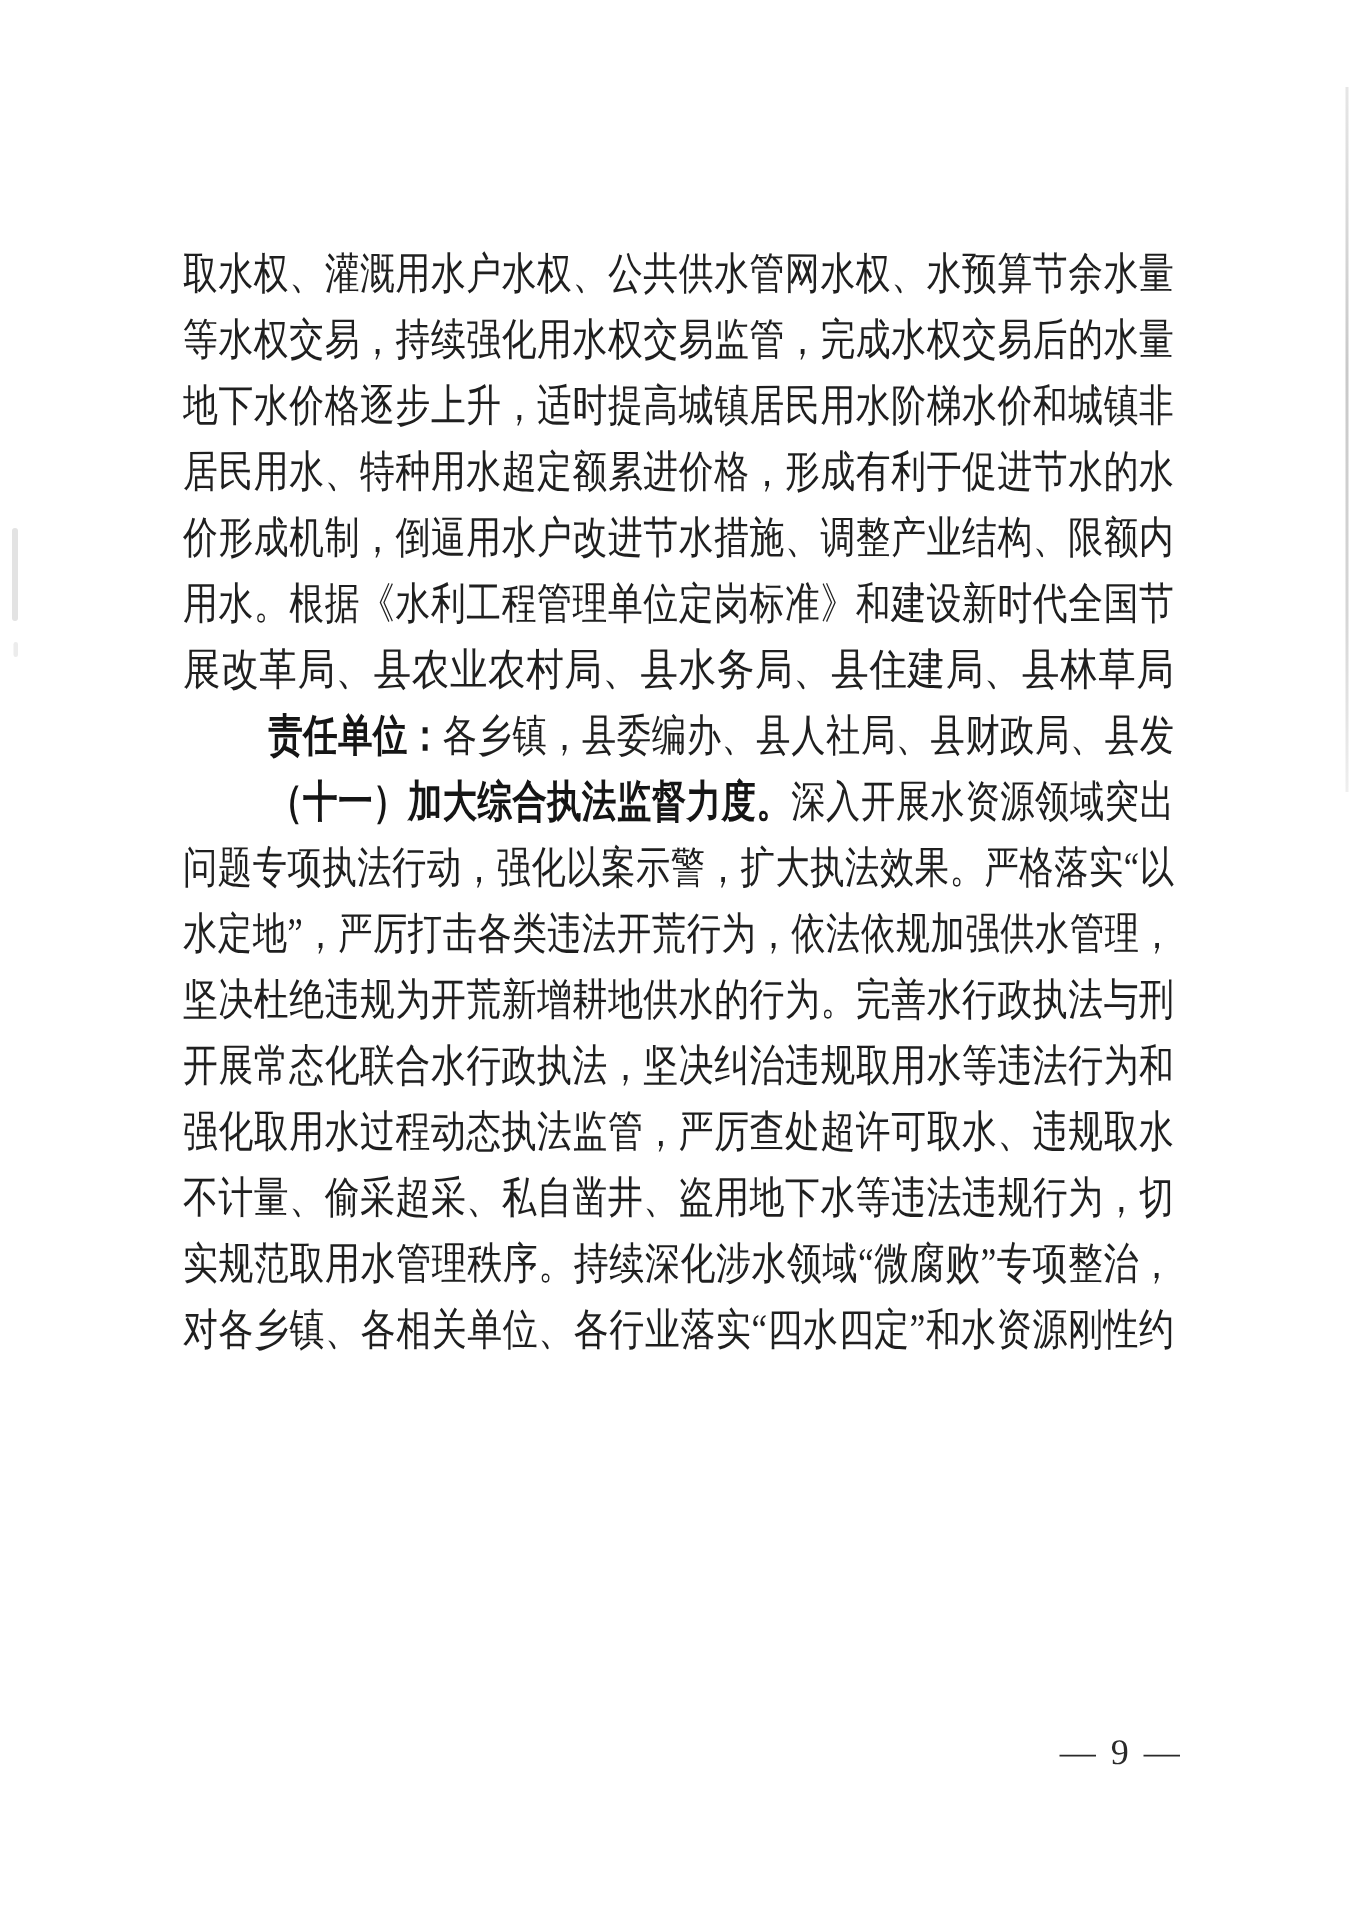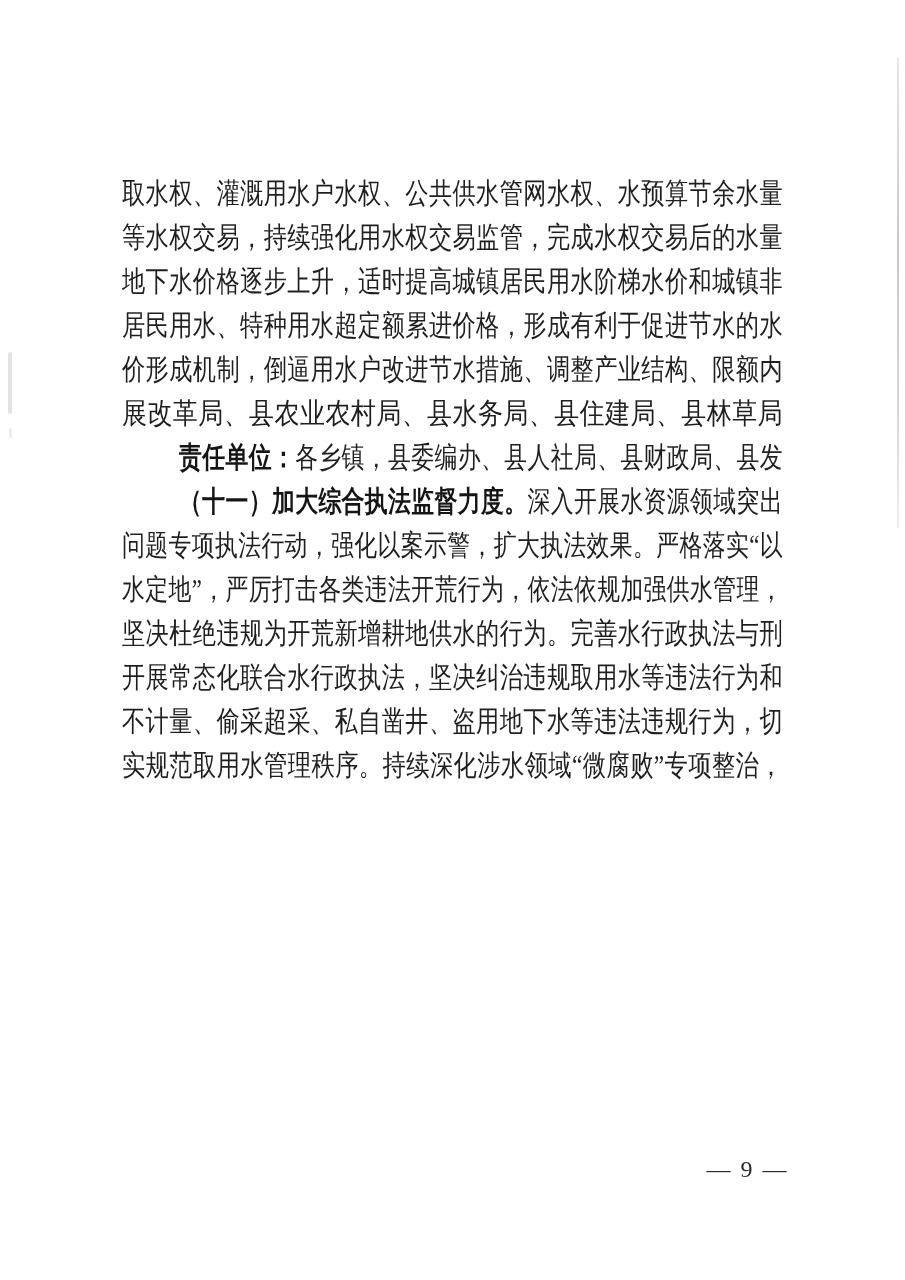--- a/index.html
+++ b/index.html
@@ -12,21 +12,21 @@
     width: 905px;
     height: 1280px;
     background: #ffffff;
     overflow: hidden;
     font-family: "Liberation Serif", "DejaVu Serif", serif;
     color: #1f1f1f;
   }
   .doc-body {
     position: absolute;
     left: 122px;
-    top: 171px;
+    top: 161px;
     width: 661px;
   }
   .line {
     height: 44px;
     line-height: 44px;
     font-size: 29px;
     white-space: nowrap;
     letter-spacing: 0.5px;
   }
   .line.indent {
@@ -87,25 +87,28 @@
   <div class="artifact artifact-right"></div>
   <div class="artifact artifact-left-1"></div>
   <div class="artifact artifact-left-2"></div>
 
   <div class="doc-body">
       <div class="line"><span class="content" style="transform: scaleX(0.800242);"><span class="seg">取水权、灌溉用水户水权、公共供水管网水权、水预算节余水量</span></span></div>
       <div class="line"><span class="content" style="transform: scaleX(0.800242);"><span class="seg">等水权交易，持续强化用水权交易监管，完成水权交易后的水量</span></span></div>
       <div class="line"><span class="content" style="transform: scaleX(0.800242);"><span class="seg">地下水价格逐步上升，适时提高城镇居民用水阶梯水价和城镇非</span></span></div>
       <div class="line"><span class="content" style="transform: scaleX(0.800242);"><span class="seg">居民用水、特种用水超定额累进价格，形成有利于促进节水的水</span></span></div>
       <div class="line"><span class="content" style="transform: scaleX(0.800242);"><span class="seg">价形成机制，倒逼用水户改进节水措施、调整产业结构、限额内</span></span></div>
+      <div class="line"><span class="content" style="transform: scaleX(0.800242);"><span class="seg">用水。根据《水利工程管理单位定岗标准》和建设新时代全国节</span></span></div>
       <div class="line"><span class="content" style="transform: scaleX(0.861799);"><span class="seg">展改革局、县农业农村局、县水务局、县住建局、县林草局</span></span></div>
       <div class="line indent"><span class="content" style="transform: scaleX(0.787484);"><span class="seg seg-b">责任单位：</span><span class="seg">各乡镇，县委编办、县人社局、县财政局、县发</span></span></div>
       <div class="line indent"><span class="content" style="transform: scaleX(0.787484);"><span class="seg seg-b">（十一）加大综合执法监督力度。</span><span class="seg">深入开展水资源领域突出</span></span></div>
       <div class="line"><span class="content" style="transform: scaleX(0.787491);"><span class="seg">问题专项执法行动，强化以案示警，扩大执法效果。严格落实“以</span></span></div>
       <div class="line"><span class="content" style="transform: scaleX(0.787491);"><span class="seg">水定地”，严厉打击各类违法开荒行为，依法依规加强供水管理，</span></span></div>
       <div class="line"><span class="content" style="transform: scaleX(0.800242);"><span class="seg">坚决杜绝违规为开荒新增耕地供水的行为。完善水行政执法与刑</span></span></div>
       <div class="line"><span class="content" style="transform: scaleX(0.800242);"><span class="seg">开展常态化联合水行政执法，坚决纠治违规取用水等违法行为和</span></span></div>
+      <div class="line"><span class="content" style="transform: scaleX(0.800242);"><span class="seg">强化取用水过程动态执法监管，严厉查处超许可取水、违规取水</span></span></div>
       <div class="line"><span class="content" style="transform: scaleX(0.800242);"><span class="seg">不计量、偷采超采、私自凿井、盗用地下水等违法违规行为，切</span></span></div>
       <div class="line"><span class="content" style="transform: scaleX(0.802915);"><span class="seg">实规范取用水管理秩序。持续深化涉水领域“微腐败”专项整治，</span></span></div>
+      <div class="line"><span class="content" style="transform: scaleX(0.802915);"><span class="seg">对各乡镇、各相关单位、各行业落实“四水四定”和水资源刚性约</span></span></div>
     </div>
 
   <div class="page-number">— 9 —</div>
 </div>
 
 </body></html>

